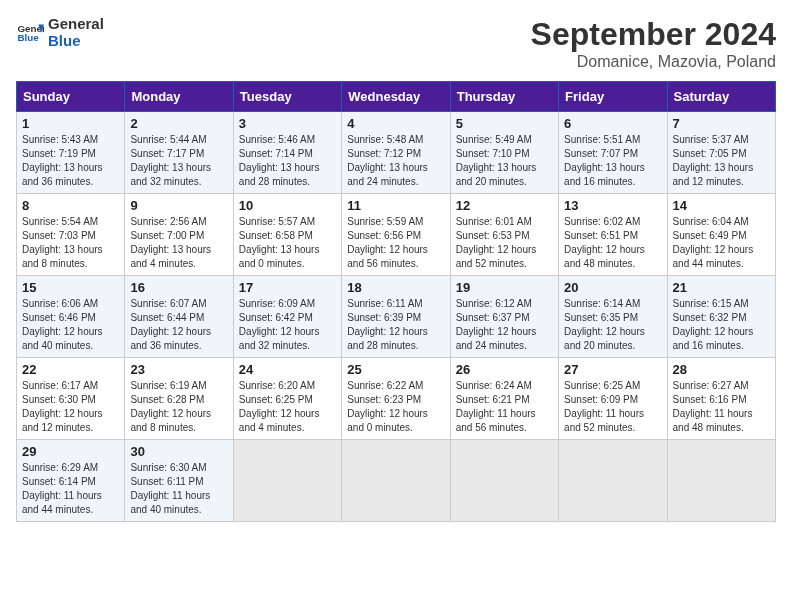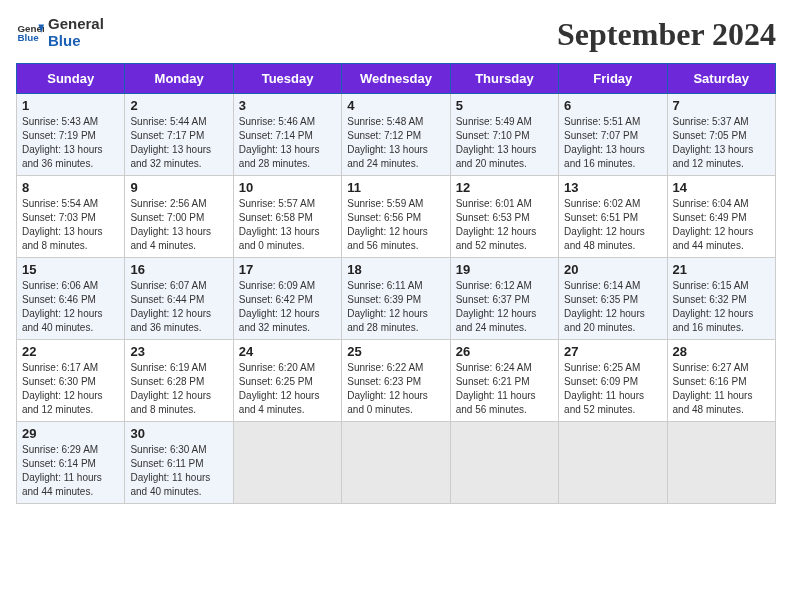--- a/index.html
+++ b/index.html
@@ -20,43 +20,42 @@
       display: flex;
       align-items: center;
       gap: 4px;
     }
     .logo-icon {
       width: 28px;
       height: 28px;
     }
     .title-block {
       text-align: right;
-      font-family: Liberation Serif, serif;
     }
     .month-year {
       font-size: 32px;
       font-weight: bold;
       color: #333;
     }
     .location {
       font-size: 16px;
       color: #555;
     }
     table {
       width: 100%;
       border-collapse: collapse;
       font-size: 10.5px;
     }
     thead tr th {
-      background-color: #6d28d9;
+      background-color: #4c1d95;
       color: #fff;
       font-weight: bold;
       font-size: 13px;
       padding: 7px 6px;
-      text-align: center;
+      text-align: left;
       border: 1px solid #1a5fb4;
     }
     tbody tr td {
       border: 1px solid #ccc;
       vertical-align: top;
       padding: 4px 5px;
       min-height: 75px;
       height: 75px;
       width: calc(100% / 7);
     }
@@ -92,20 +91,21 @@
       <text x="2" y="32" font-size="14" font-weight="bold" fill="#1a5fb4">Blue</text>
       <polygon points="32,8 40,8 36,20" fill="#1a5fb4"></polygon>
     </svg>
     <div>
       <div style="font-size:15px;font-weight:bold;color:#333;line-height:1.1;">General</div>
       <div style="font-size:15px;font-weight:bold;color:#1a5fb4;line-height:1.1;">Blue</div>
     </div>
   </div>
   <div class="title-block">
     <div class="month-year">September 2024</div>
+    <div class="location">Domanice, Mazovia, Poland</div>
   </div>
 </div>
 
 <table>
   <thead>
     <tr>
       <th>Sunday</th>
       <th>Monday</th>
       <th>Tuesday</th>
       <th>Wednesday</th>

